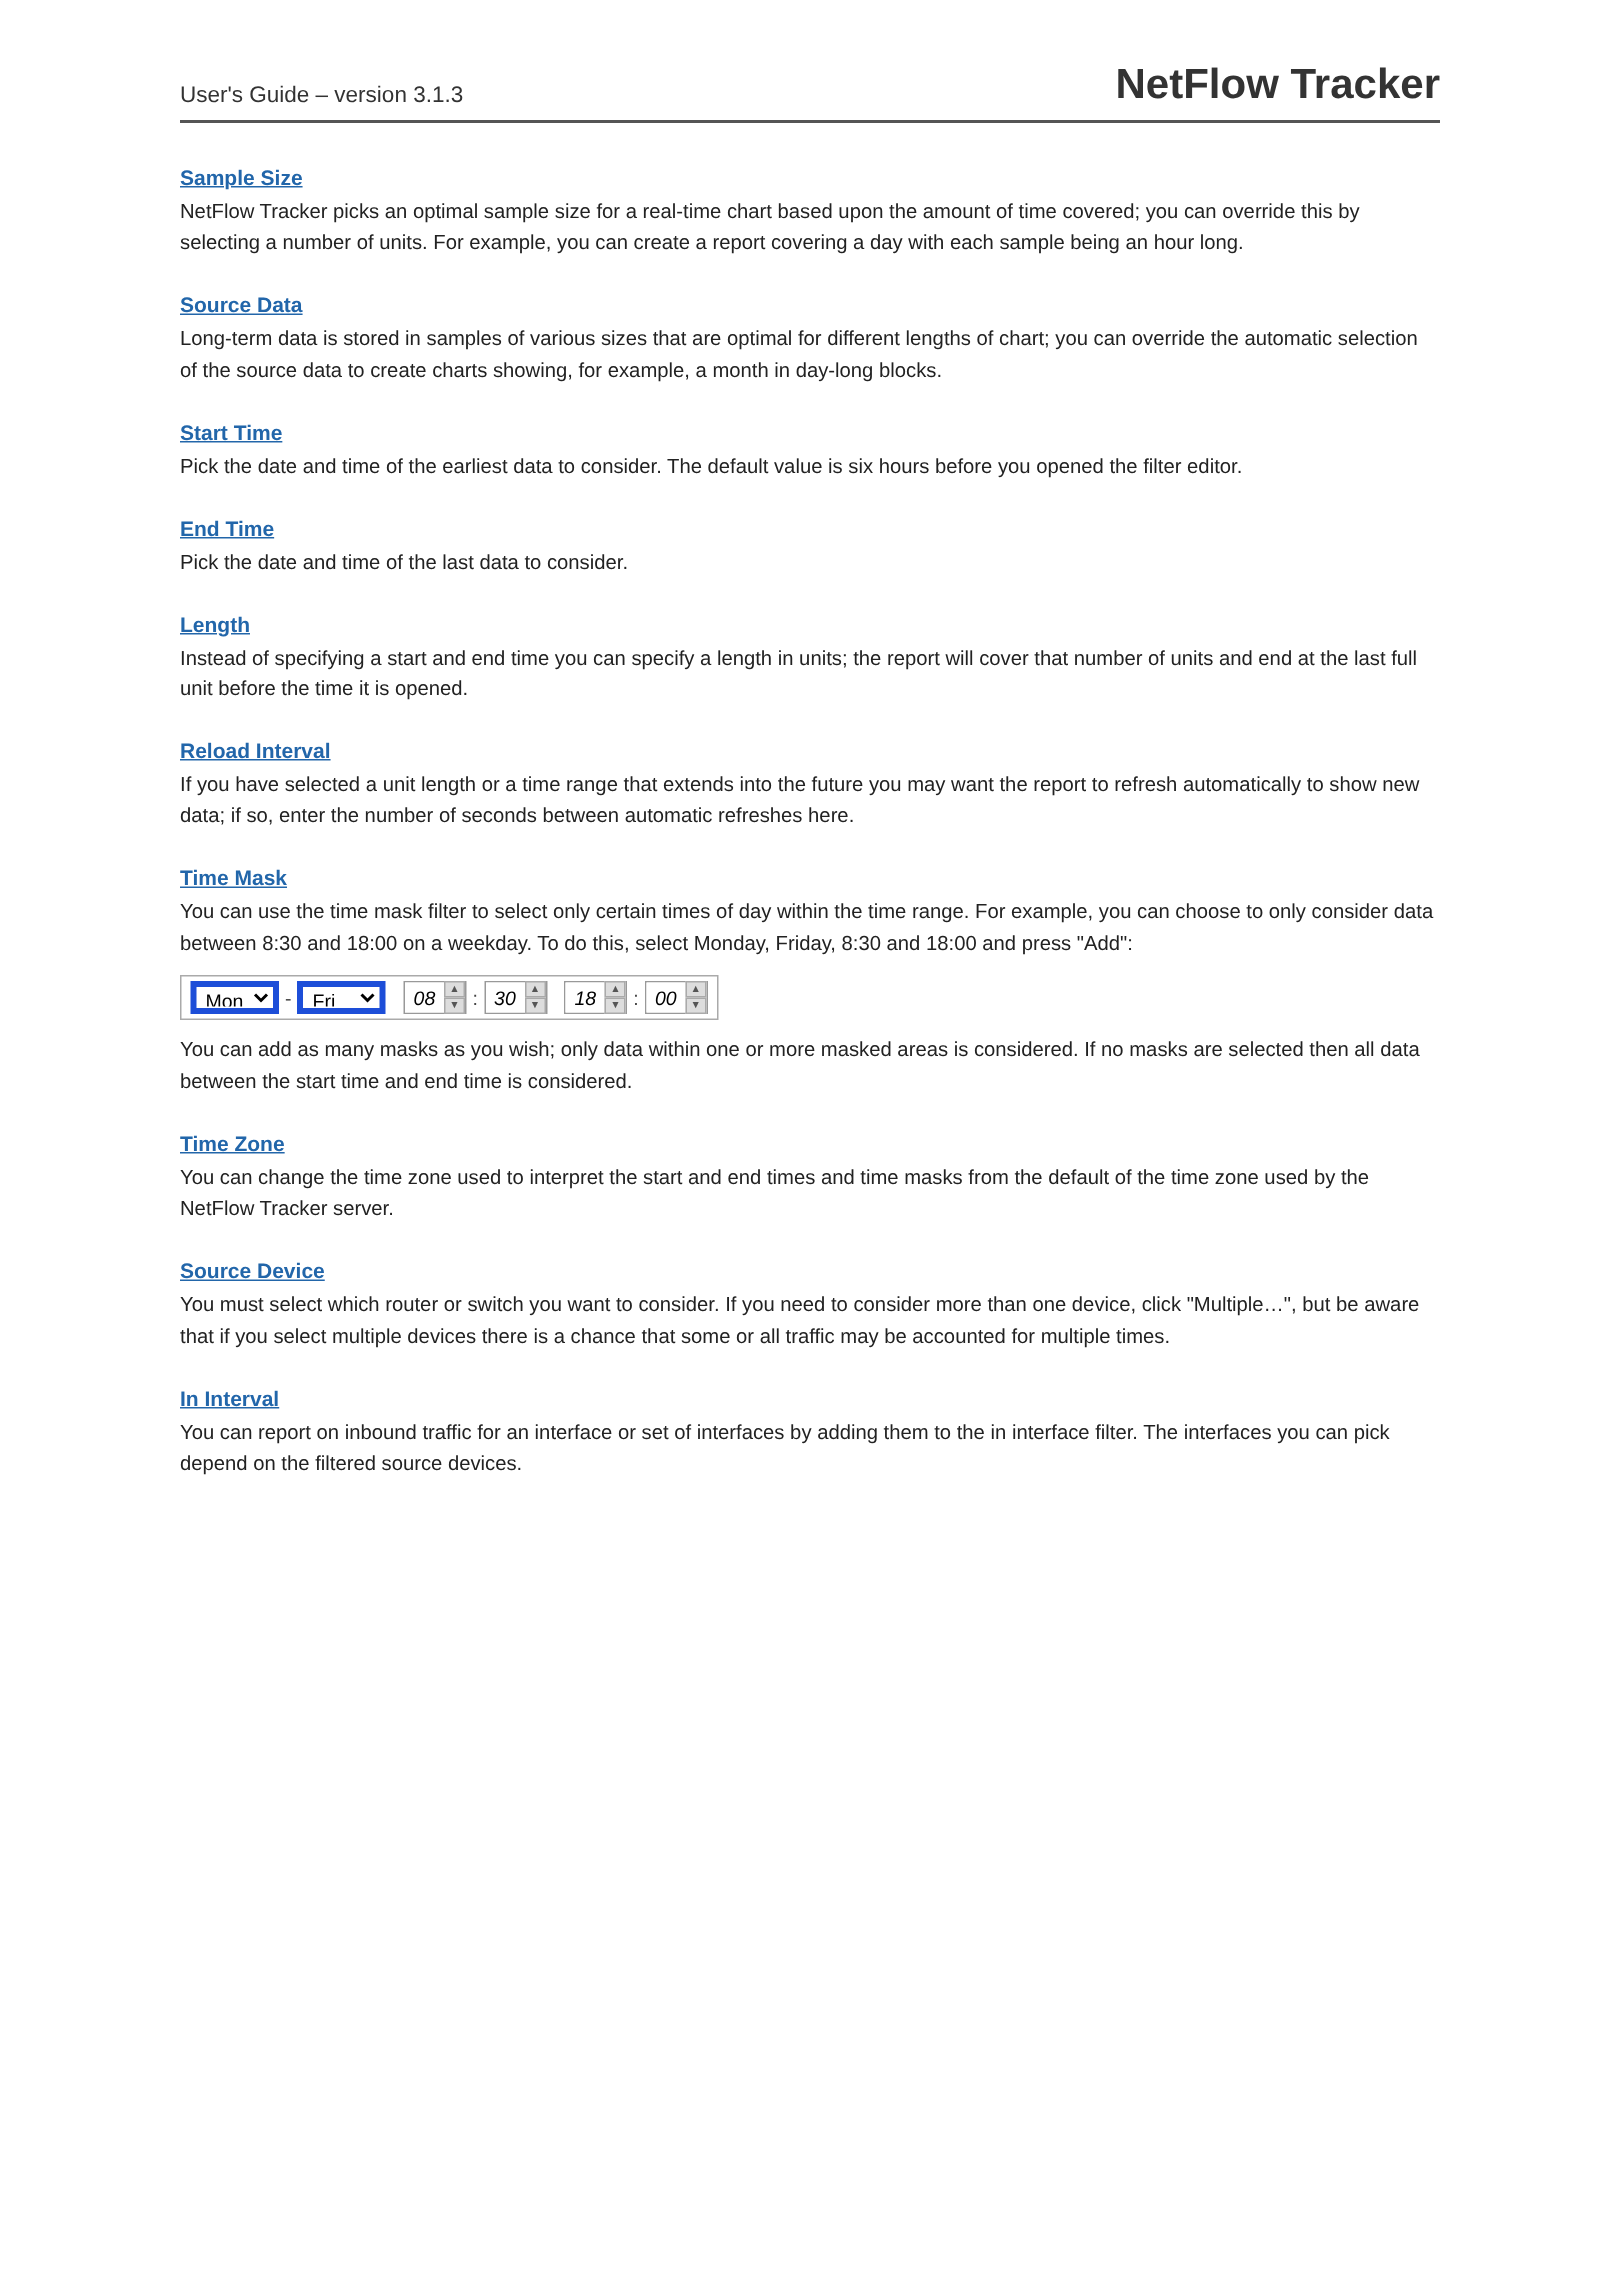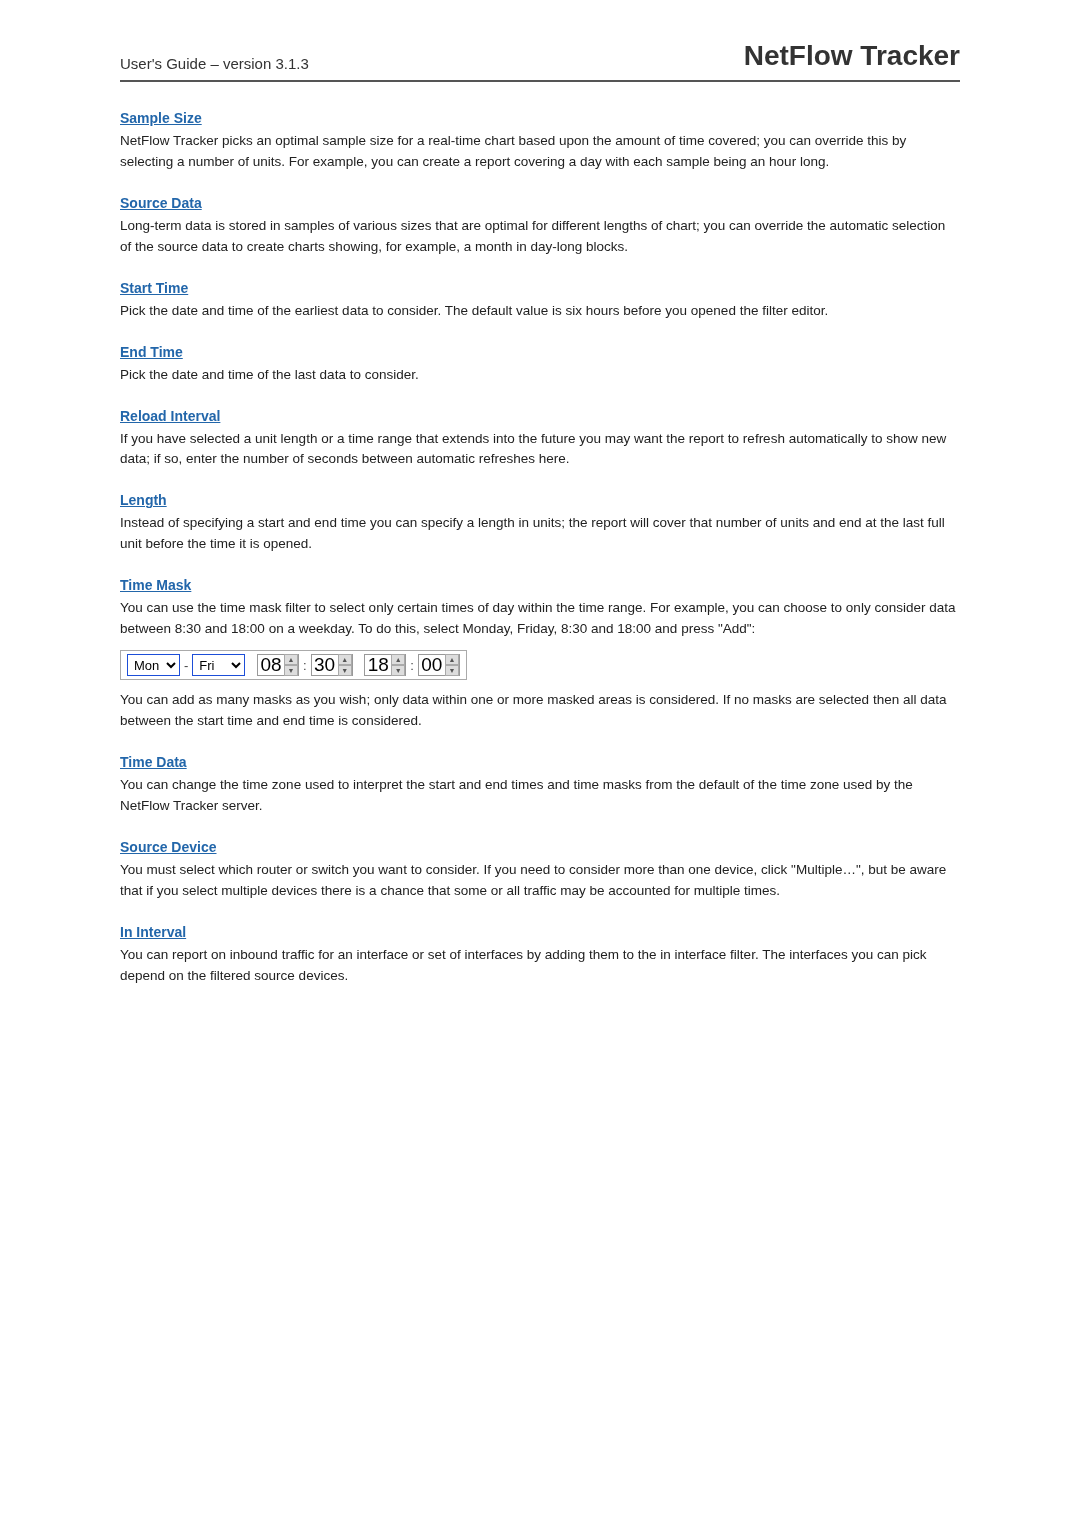--- a/index.html
+++ b/index.html
@@ -50,21 +50,21 @@
       display: flex;
       align-items: center;
       border: 1px solid #aaa;
       background: #fff;
       padding: 3px 6px;
       margin: 10px 0;
       width: fit-content;
       gap: 2px;
     }
     .tm-select {
-      border: 1px solid #1d4ed8;
+      border: 4px solid #1d4ed8;
       background: #fff;
       font-size: 13px;
       padding: 1px 2px;
       height: 22px;
     }
     .tm-sep {
       font-size: 13px;
       color: #444;
       padding: 0 2px;
     }
@@ -72,23 +72,24 @@
       display: inline-flex;
       align-items: center;
       border: 1px solid #999;
       background: #fff;
       height: 22px;
     }
     .tm-spinner input {
       width: 26px;
       border: none;
       text-align: center;
-      font-size: 19px;
+      font-size: 13px;
       height: 20px;
       outline: none;
+      font-style: italic;
     }
     .tm-spinner-btns {
       display: flex;
       flex-direction: column;
       height: 22px;
     }
     .tm-spinner-btn {
       width: 14px;
       height: 11px;
       background: #ddd;
@@ -136,27 +137,27 @@
     <div class="section-title">Start Time</div>
     <div class="section-body">Pick the date and time of the earliest data to consider. The default value is six hours before you opened the filter editor.</div>
   </div>
 
   <div class="section">
     <div class="section-title">End Time</div>
     <div class="section-body">Pick the date and time of the last data to consider.</div>
   </div>
 
   <div class="section">
+    <div class="section-title">Length</div>
+    <div class="section-body">Instead of specifying a start and end time you can specify a length in units; the report will cover that number of units and end at the last full unit before the time it is opened.</div>
+  </div>
+
+  <div class="section">
     <div class="section-title">Reload Interval</div>
     <div class="section-body">If you have selected a unit length or a time range that extends into the future you may want the report to refresh automatically to show new data; if so, enter the number of seconds between automatic refreshes here.</div>
-  </div>
-
-  <div class="section">
-    <div class="section-title">Length</div>
-    <div class="section-body">Instead of specifying a start and end time you can specify a length in units; the report will cover that number of units and end at the last full unit before the time it is opened.</div>
   </div>
 
   <div class="section">
     <div class="section-title">Time Mask</div>
     <div class="section-body">You can use the time mask filter to select only certain times of day within the time range. For example, you can choose to only consider data between 8:30 and 18:00 on a weekday. To do this, select Monday, Friday, 8:30 and 18:00 and press "Add":</div>
 
     <div class="time-mask-widget">
       <select class="tm-select">
         <option>Mon</option>
         <option>Tue</option>
@@ -211,21 +212,21 @@
           <button class="tm-spinner-btn">▲</button>
           <button class="tm-spinner-btn">▼</button>
         </div>
       </div>
     </div>
 
     <div class="section-body">You can add as many masks as you wish; only data within one or more masked areas is considered. If no masks are selected then all data between the start time and end time is considered.</div>
   </div>
 
   <div class="section">
-    <div class="section-title">Time Data</div>
+    <div class="section-title">Time Zone</div>
     <div class="section-body">You can change the time zone used to interpret the start and end times and time masks from the default of the time zone used by the NetFlow Tracker server.</div>
   </div>
 
   <div class="section">
     <div class="section-title">Source Device</div>
     <div class="section-body">You must select which router or switch you want to consider. If you need to consider more than one device, click "Multiple…", but be aware that if you select multiple devices there is a chance that some or all traffic may be accounted for multiple times.</div>
   </div>
 
   <div class="section">
     <div class="section-title">In Interval</div>

